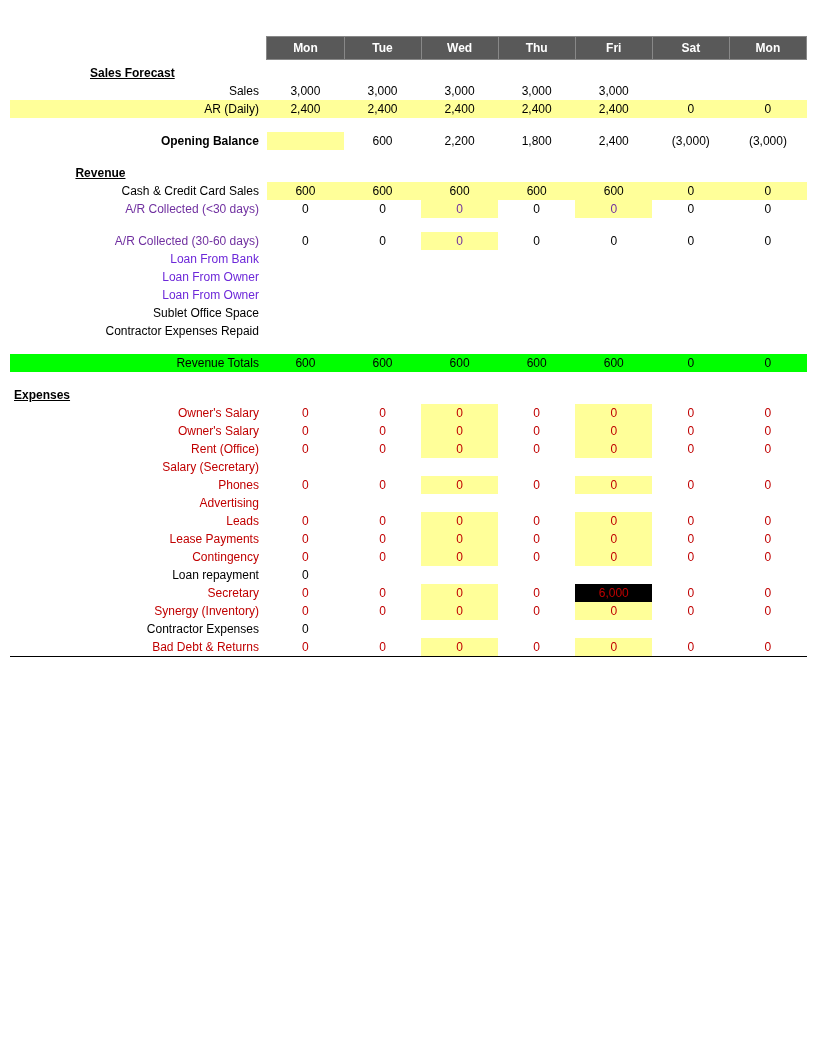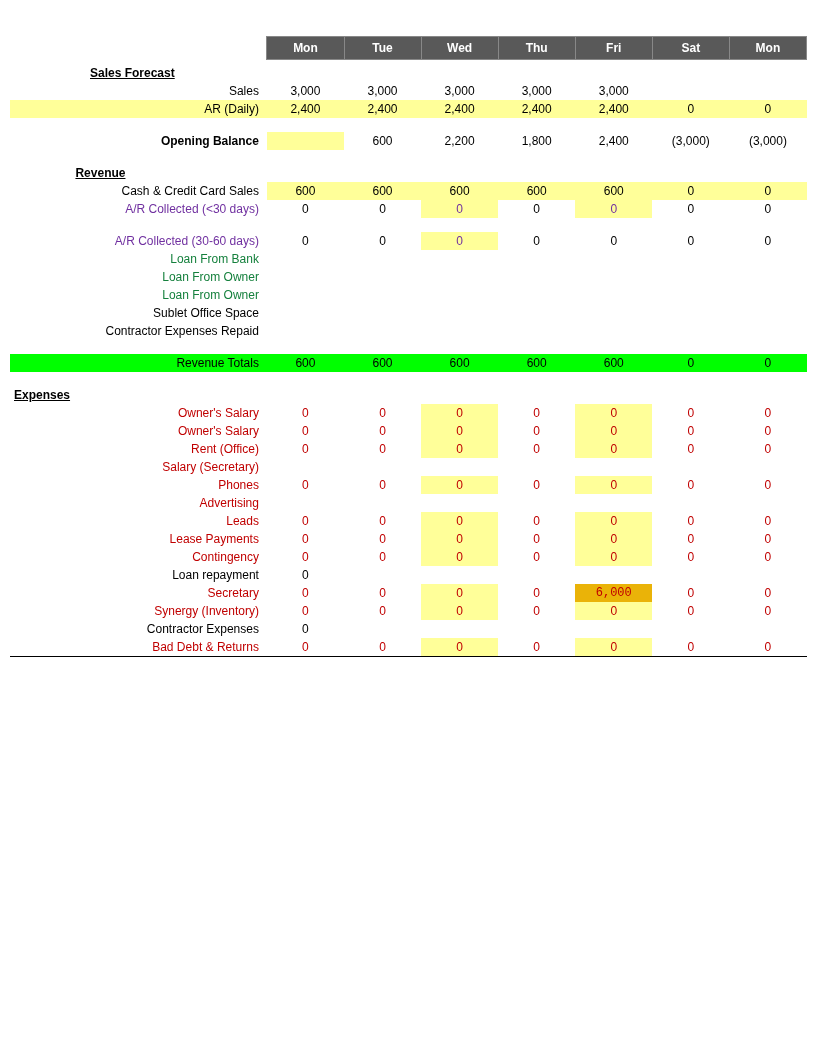--- a/index.html
+++ b/index.html
@@ -76,21 +76,21 @@
       color: #7030a0;
     }
 
     
     .magenta {
       color: #c00000;
     }
 
     
     .blue-label {
-      color: #15803d;
+      color: #6d28d9;
     }
 
     .bottom-line td {
       border-top: 1px solid #000;
       padding-top: 4px;
     }
 
     .row-gap td {
       padding-top: 6px;
       padding-bottom: 2px;
@@ -418,21 +418,21 @@
         <td class="data-col"></td>
         <td class="data-col"></td>
       </tr>
 
       <tr>
         <td class="label-col magenta">Secretary</td>
         <td class="data-col magenta">0</td>
         <td class="data-col magenta">0</td>
         <td class="data-col magenta" style="background:#ffff99;">0</td>
         <td class="data-col magenta">0</td>
-        <td class="data-col magenta" style="background:#eab308;font-family:Liberation Mono, monospace;">6,000</td>
+        <td class="data-col magenta" style="background:#000000;">6,000</td>
         <td class="data-col magenta">0</td>
         <td class="data-col magenta">0</td>
       </tr>
 
       <tr>
         <td class="label-col magenta">Synergy (Inventory)</td>
         <td class="data-col magenta">0</td>
         <td class="data-col magenta">0</td>
         <td class="data-col magenta" style="background:#ffff99;">0</td>
         <td class="data-col magenta">0</td>

